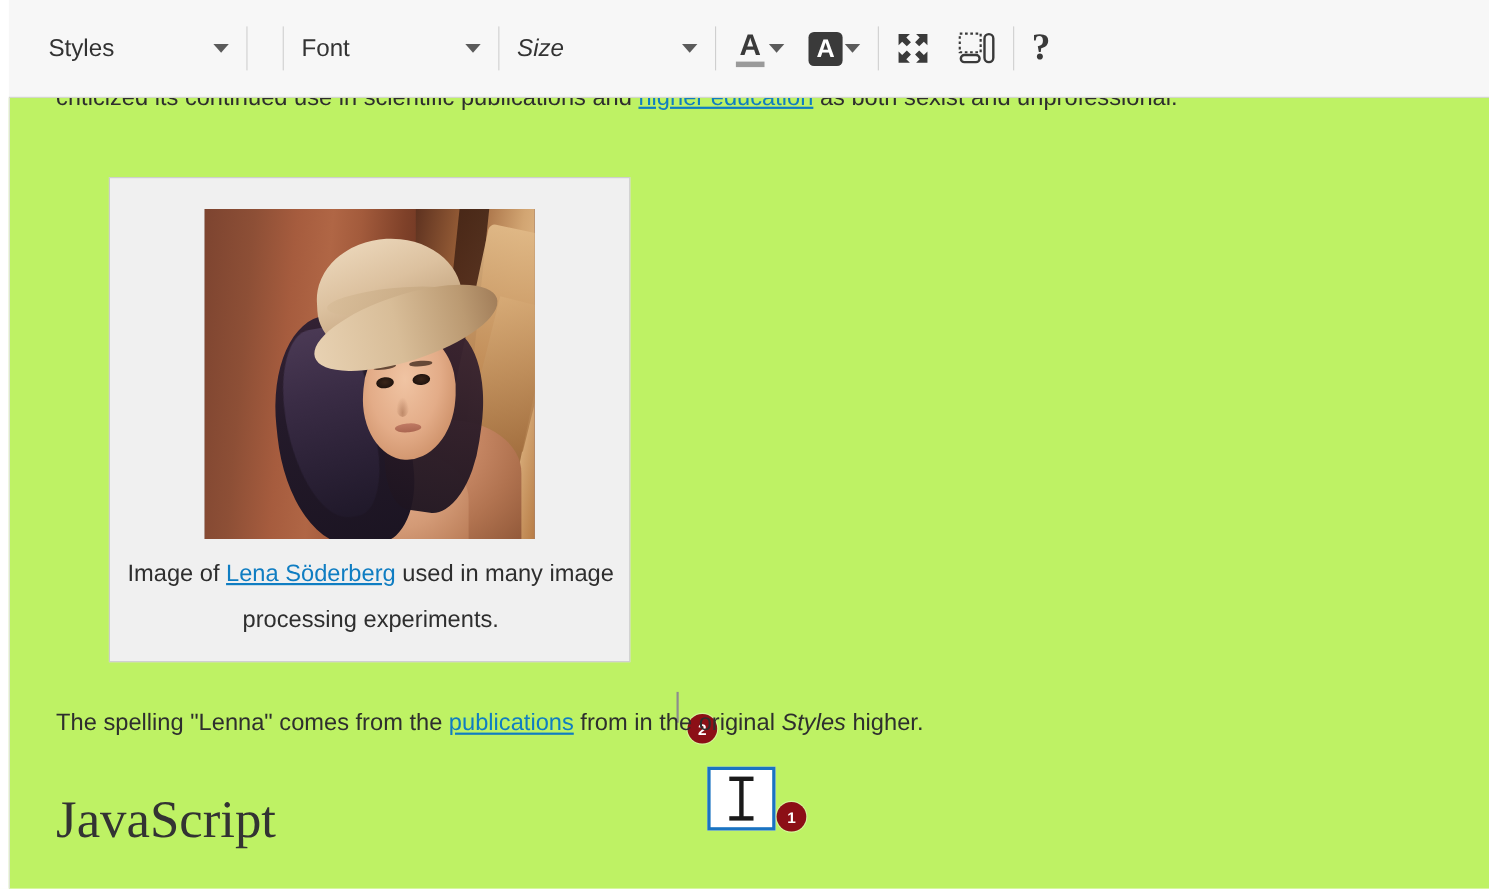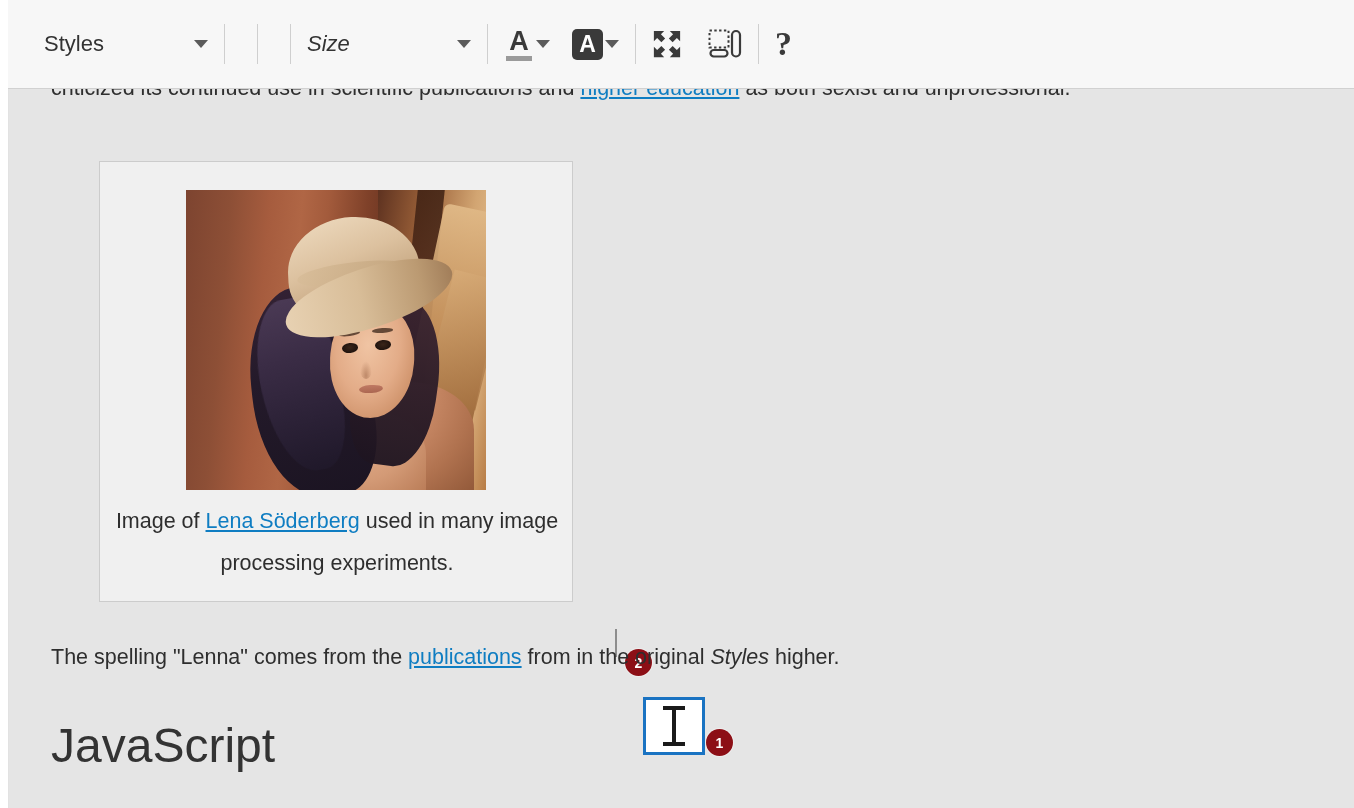--- a/index.html
+++ b/index.html
@@ -124,21 +124,21 @@
     font-family: "Liberation Serif", serif;
   }
 
   
   .doc {
     position: absolute;
     left: 8px;
     top: 89px;
     width: 1346px;
     height: 719px;
-    background: #e5e5e5;
+    background: #bef264;
     border-left: 1px solid #e2e2e2;
     box-sizing: border-box;
     overflow: hidden;
   }
 
   .doc-inner {
     position: relative;
     padding: 0 42px;
   }
 
@@ -374,21 +374,21 @@
   
   .heading {
     position: absolute;
     left: 42px;
     top: 628px;
     font-size: 48px;
     line-height: 58px;
     font-weight: normal;
     color: #333333;
     margin: 0;
-    font-family: Liberation Sans, sans-serif;
+    font-family: Liberation Serif, serif;
   }
 
   .para-spelling {
     position: absolute;
     left: 42px;
     top: 553px;
     width: 1260px;
     white-space: nowrap;
   }
   .para-spelling em { font-style: italic; }
@@ -401,20 +401,24 @@
   <div class="toolbar">
 
     <div class="tb-combo styles">
       <span class="tb-combo-label">Styles</span>
       <span class="caret-down"></span>
     </div>
     <div class="tb-sep"></div>
 
     <div class="tb-sep"></div>
 
+    <div class="tb-combo font">
+      <span class="tb-combo-label">Font</span>
+      <span class="caret-down"></span>
+    </div>
     <div class="tb-sep"></div>
 
     <div class="tb-combo size">
       <span class="tb-combo-label">Size</span>
       <span class="caret-down"></span>
     </div>
     <div class="tb-sep"></div>
 
     <div class="tb-btn">
       <span class="icon-textcolor">

